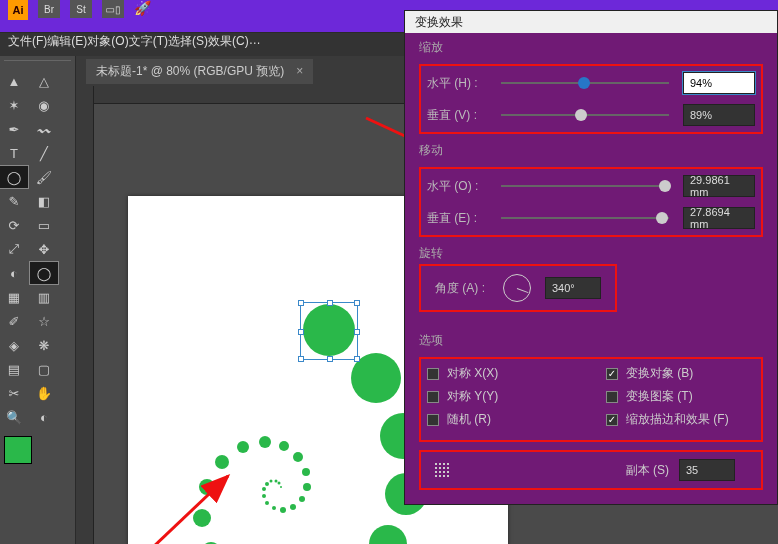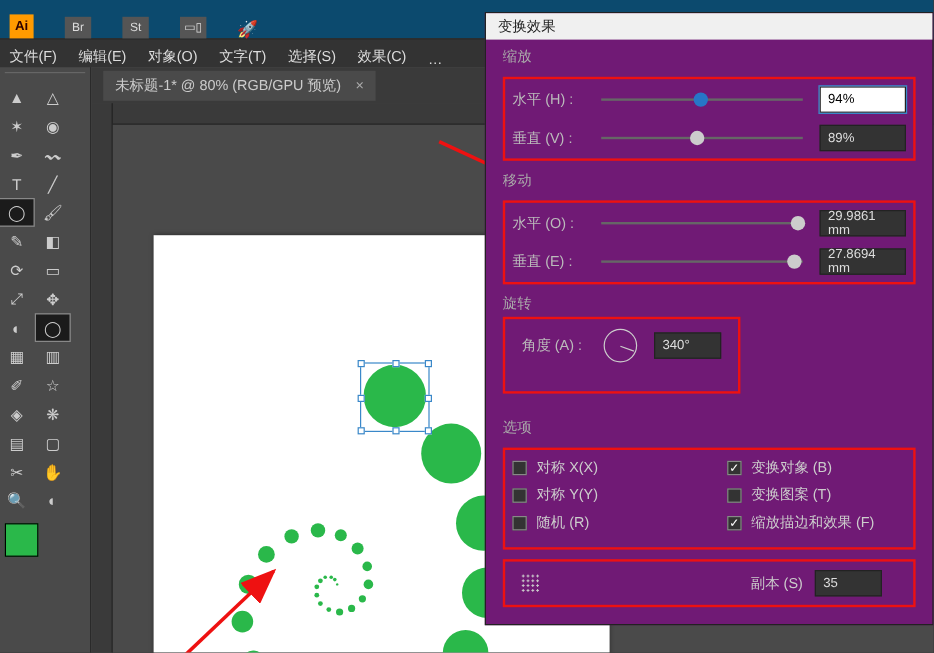--- a/index.html
+++ b/index.html
@@ -1,20 +1,20 @@
 <!DOCTYPE html>
 <html><head>
 <meta charset="utf-8">
 <style>
 *{box-sizing:border-box;margin:0;padding:0;font-family:"Microsoft YaHei",Arial,sans-serif;font-size:12px;color:#ccc}
 body{background:#333;width:778px;height:544px;overflow:hidden;position:relative}
-.topbar{height:32px;background:#0c4a6e;display:flex;align-items:flex-end;padding:0 8px;gap:26px}
+.topbar{height:32px;background:#6d28d9;display:flex;align-items:flex-start;padding:0 8px;gap:10px}
 .ai-logo{width:20px;height:20px;background:#ff9a00;color:#2b0000;font-weight:bold;display:flex;align-items:center;justify-content:center;font-size:11px}
 .top-ico{width:22px;height:18px;background:#555;display:flex;align-items:center;justify-content:center;font-size:10px;color:#ddd}
-.menubar{height:24px;background:#333;display:flex;align-items:flex-end;padding:0 8px;gap:18px;border-top:1px solid #2a2a2a}
+.menubar{height:24px;background:#333;display:flex;align-items:flex-start;padding:0 8px;gap:0;border-top:1px solid #2a2a2a}
 .menubar span{color:#ddd;font-size:12px}
 .workspace{display:flex;height:calc(100% - 56px);position:relative}
 .tool-row{display:flex;gap:2px;margin-bottom:2px}
 .tool{width:28px;height:22px;display:flex;align-items:center;justify-content:center;color:#ccc;font-size:13px}
 .tool.sel{background:#1b1b1b;outline:1px solid #888}
 .tool-strip{width:76px;background:#4a4a4a;border-right:1px solid #2a2a2a;padding-top:4px}
 .swatch{width:28px;height:28px;background:#2ab84a;border:1px solid #000;margin:8px 4px}
 .doc-area{flex:1;background:#4a4a4a;position:relative;overflow:hidden}
 .tabbar{height:30px;background:#3a3a3a;display:flex;align-items:center;padding:0 10px}
 .tab{background:#4a4a4a;padding:4px 10px;display:flex;align-items:center;gap:12px;font-size:12px}
@@ -245,21 +245,21 @@
         <label>垂直 (E) :</label>
         <div class="slider">
             <div class="thumb" style="left:92%"></div>
           </div>
         <div class="val">27.8694 mm</div>
       </div>
     </div>
     
     <div class="group-title" style="margin-bottom:2px">旋转</div>
     <div class="hl" style="display:inline-block;padding:8px 14px">
-      <div class="row" style="margin-bottom:16px">
+      <div class="row" style="margin-bottom:0">
         <label>角度 (A) :</label>
         <div class="angle-circ">
             <div class="hand"></div>
           </div>
         <div class="val" style="width:56px">340°</div>
       </div>
     </div>
     
     <div class="group-title" style="margin-top:12px">选项</div>
     <div class="hl">

